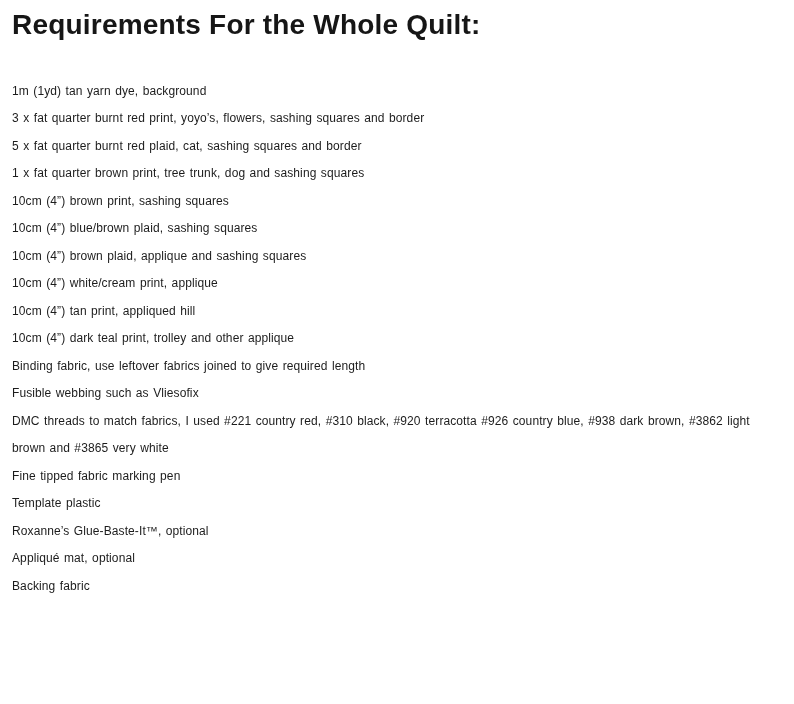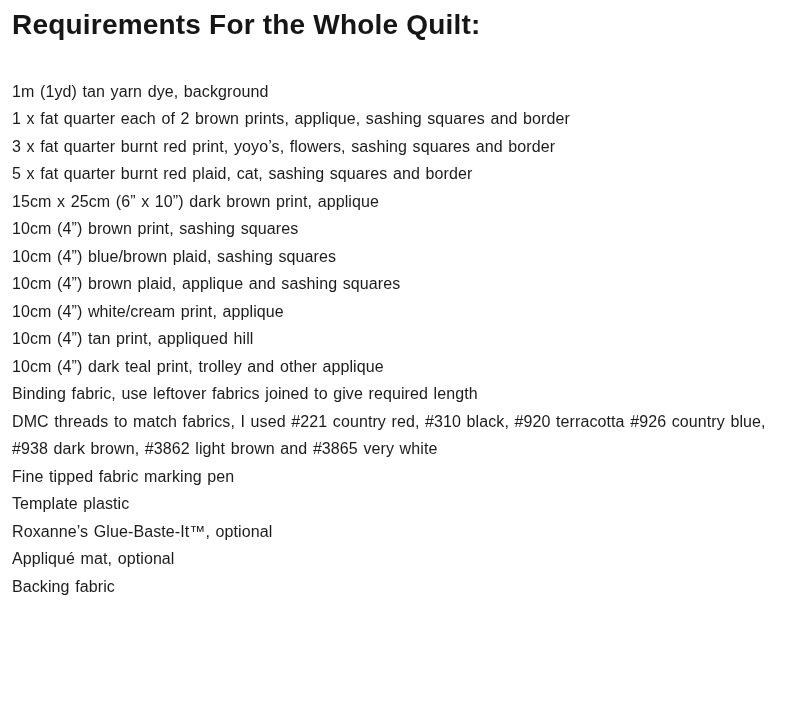--- a/index.html
+++ b/index.html
@@ -19,49 +19,49 @@
   }
   .doc-title {
     font-size: 28px;
     font-weight: 600;
     letter-spacing: 0.2px;
     margin: 0 0 8px 0;
     line-height: 1.2;
     color: #161616;
   }
   .req-list {
-    font-size: 16px;
+    font-size: 12px;
     line-height: 27.5px;
     letter-spacing: 0.1px;
     margin-top: 36px;
   }
   .req-line {
     white-space: normal;
     word-spacing: 1px;
   }
 </style>
 </head>
 <body>
 
 <div class="page">
   <h1 class="doc-title">Requirements For the Whole Quilt:</h1>
 
   <div class="req-list">
     <div class="req-line">1m (1yd) tan yarn dye, background</div>
-    <div class="req-line">1 x fat quarter each of 2 brown prints, applique, sashing squares and border</div>
     <div class="req-line">3 x fat quarter burnt red print, yoyo’s, flowers, sashing squares and border</div>
     <div class="req-line">5 x fat quarter burnt red plaid, cat, sashing squares and border</div>
-    <div class="req-line">15cm x 25cm (6” x 10”) dark brown print, applique</div>
+    <div class="req-line">1 x fat quarter brown print, tree trunk, dog and sashing squares</div>
     <div class="req-line">10cm (4”) brown print, sashing squares</div>
     <div class="req-line">10cm (4”) blue/brown plaid, sashing squares</div>
     <div class="req-line">10cm (4”) brown plaid, applique and sashing squares</div>
     <div class="req-line">10cm (4”) white/cream print, applique</div>
     <div class="req-line">10cm (4”) tan print, appliqued hill</div>
     <div class="req-line">10cm (4”) dark teal print, trolley and other applique</div>
     <div class="req-line">Binding fabric, use leftover fabrics joined to give required length</div>
+    <div class="req-line">Fusible webbing such as Vliesofix</div>
     <div class="req-line">DMC threads to match fabrics, I used #221 country red, #310 black, #920 terracotta #926 country blue, #938 dark brown, #3862 light brown and #3865 very white</div>
     <div class="req-line">Fine tipped fabric marking pen</div>
     <div class="req-line">Template plastic</div>
     <div class="req-line">Roxanne’s Glue-Baste-It™, optional</div>
     <div class="req-line">Appliqué mat, optional</div>
     <div class="req-line">Backing fabric</div>
   </div>
 </div>
 
 </body></html>

